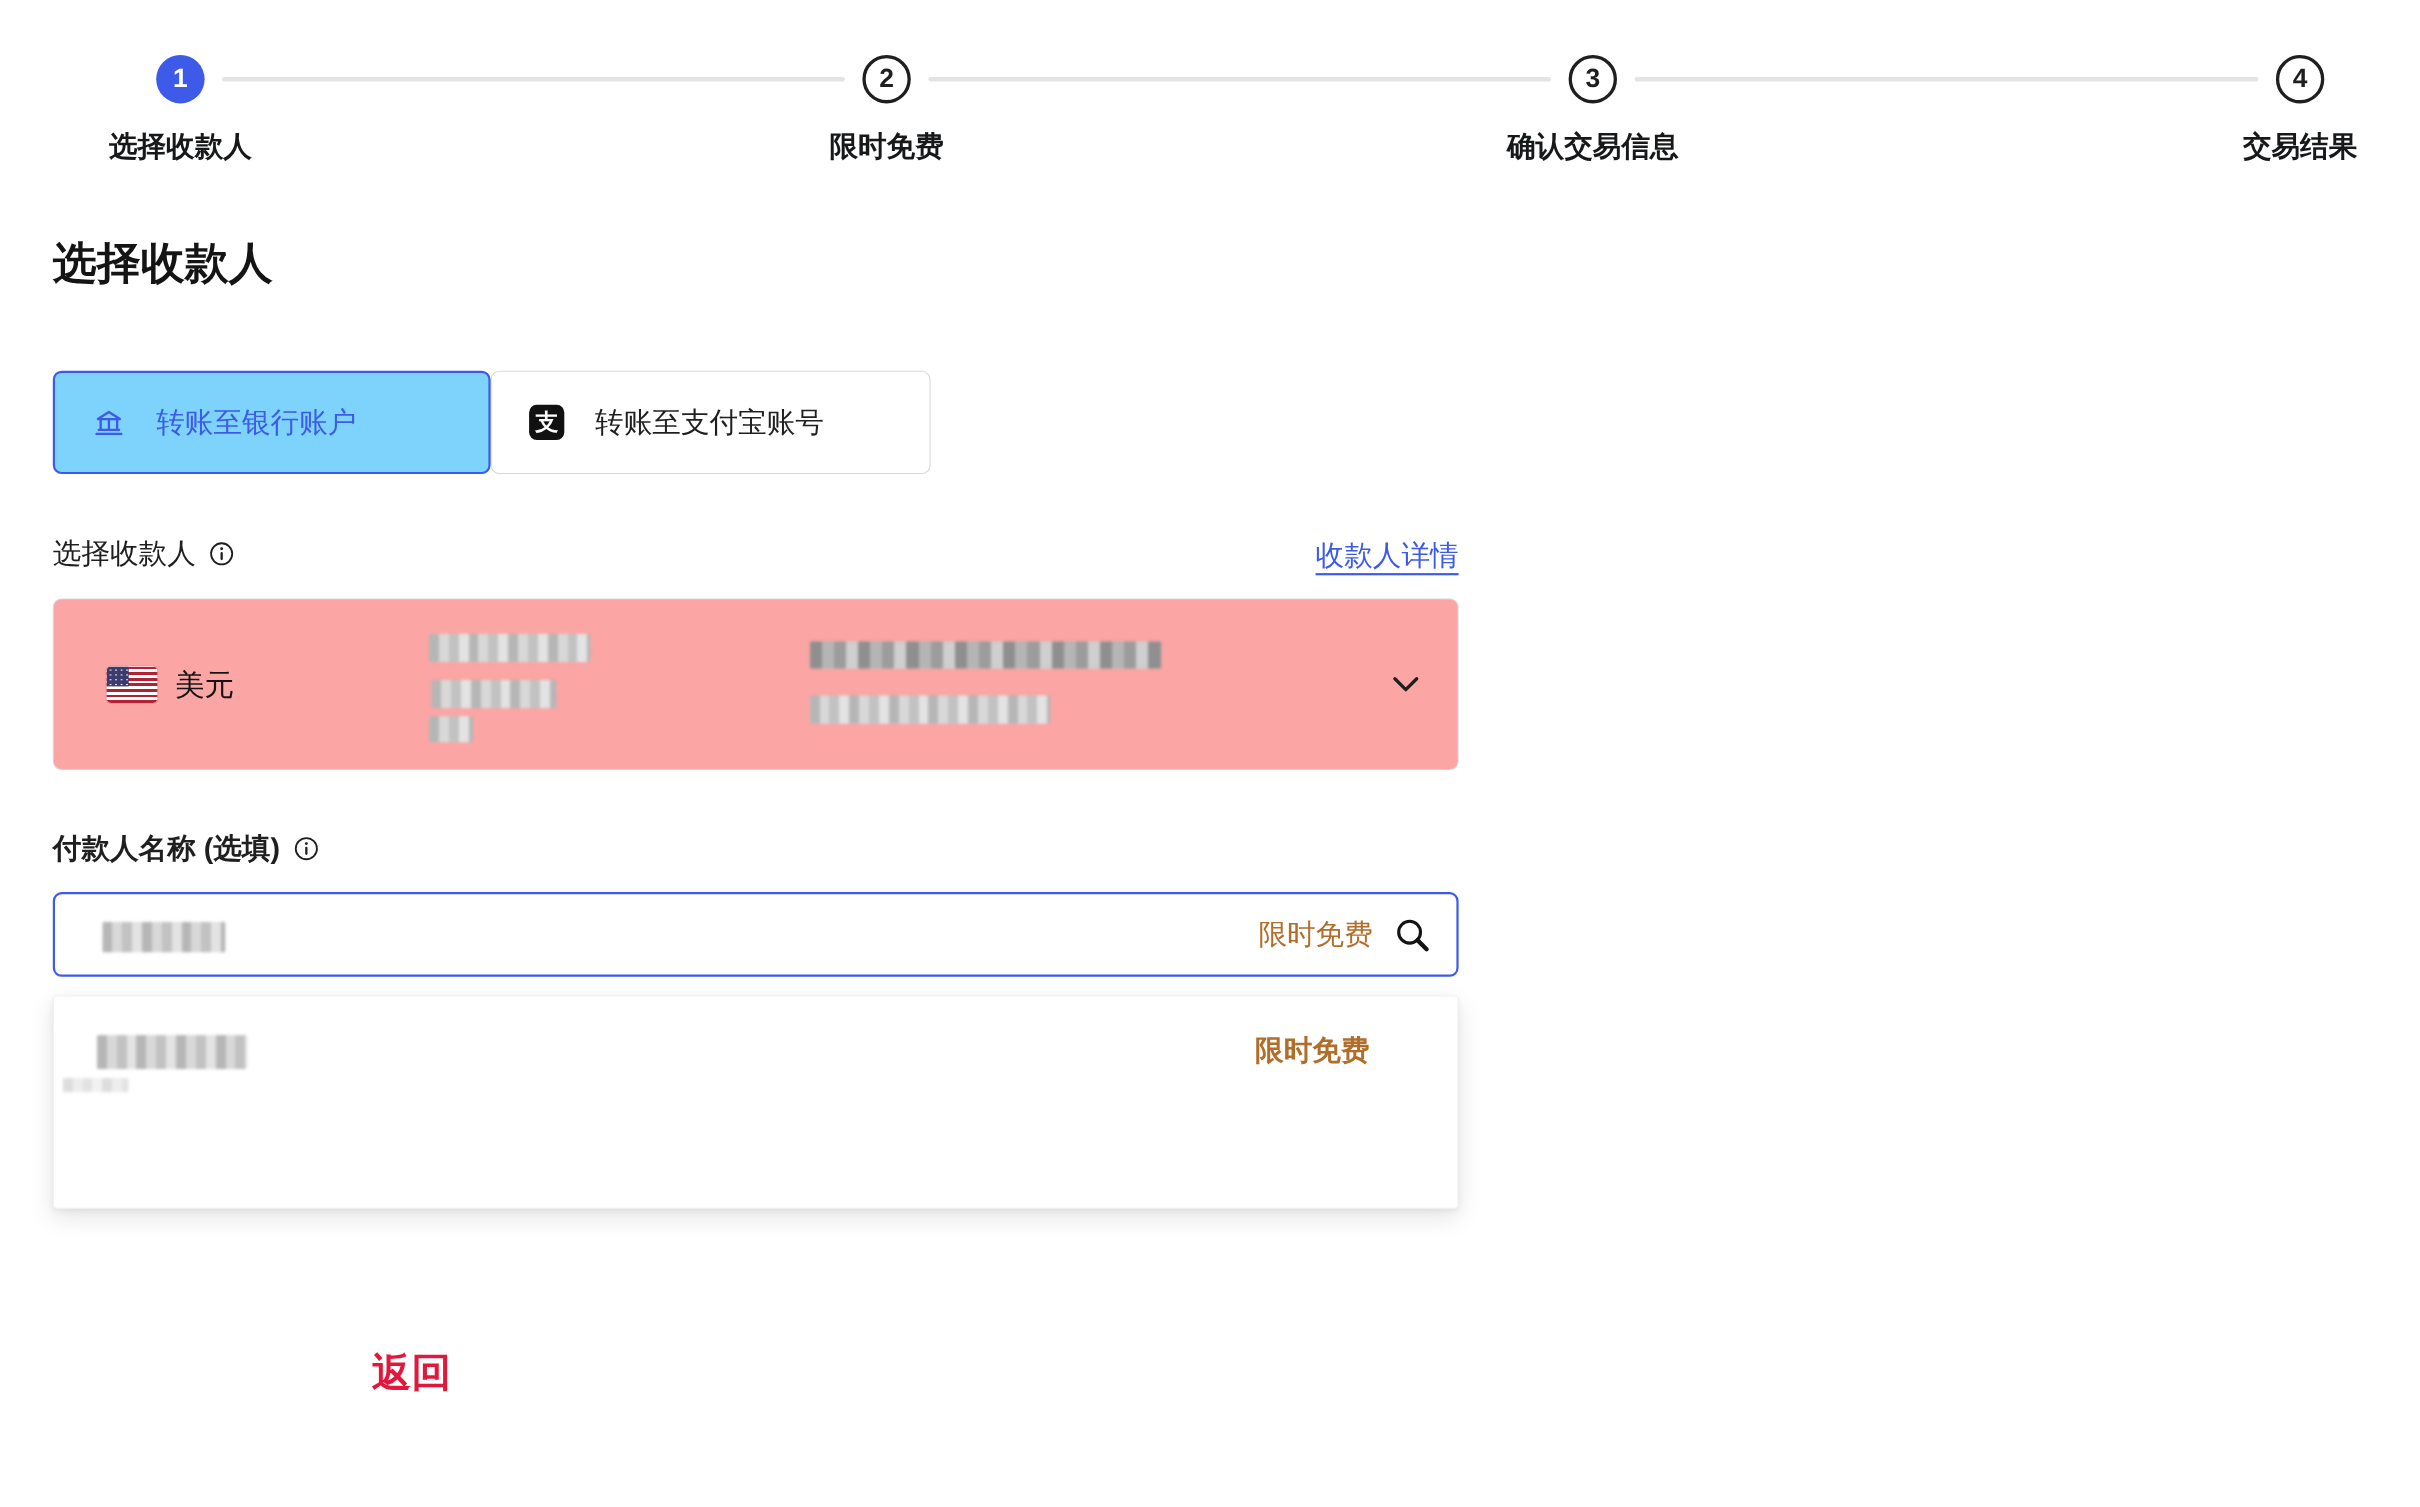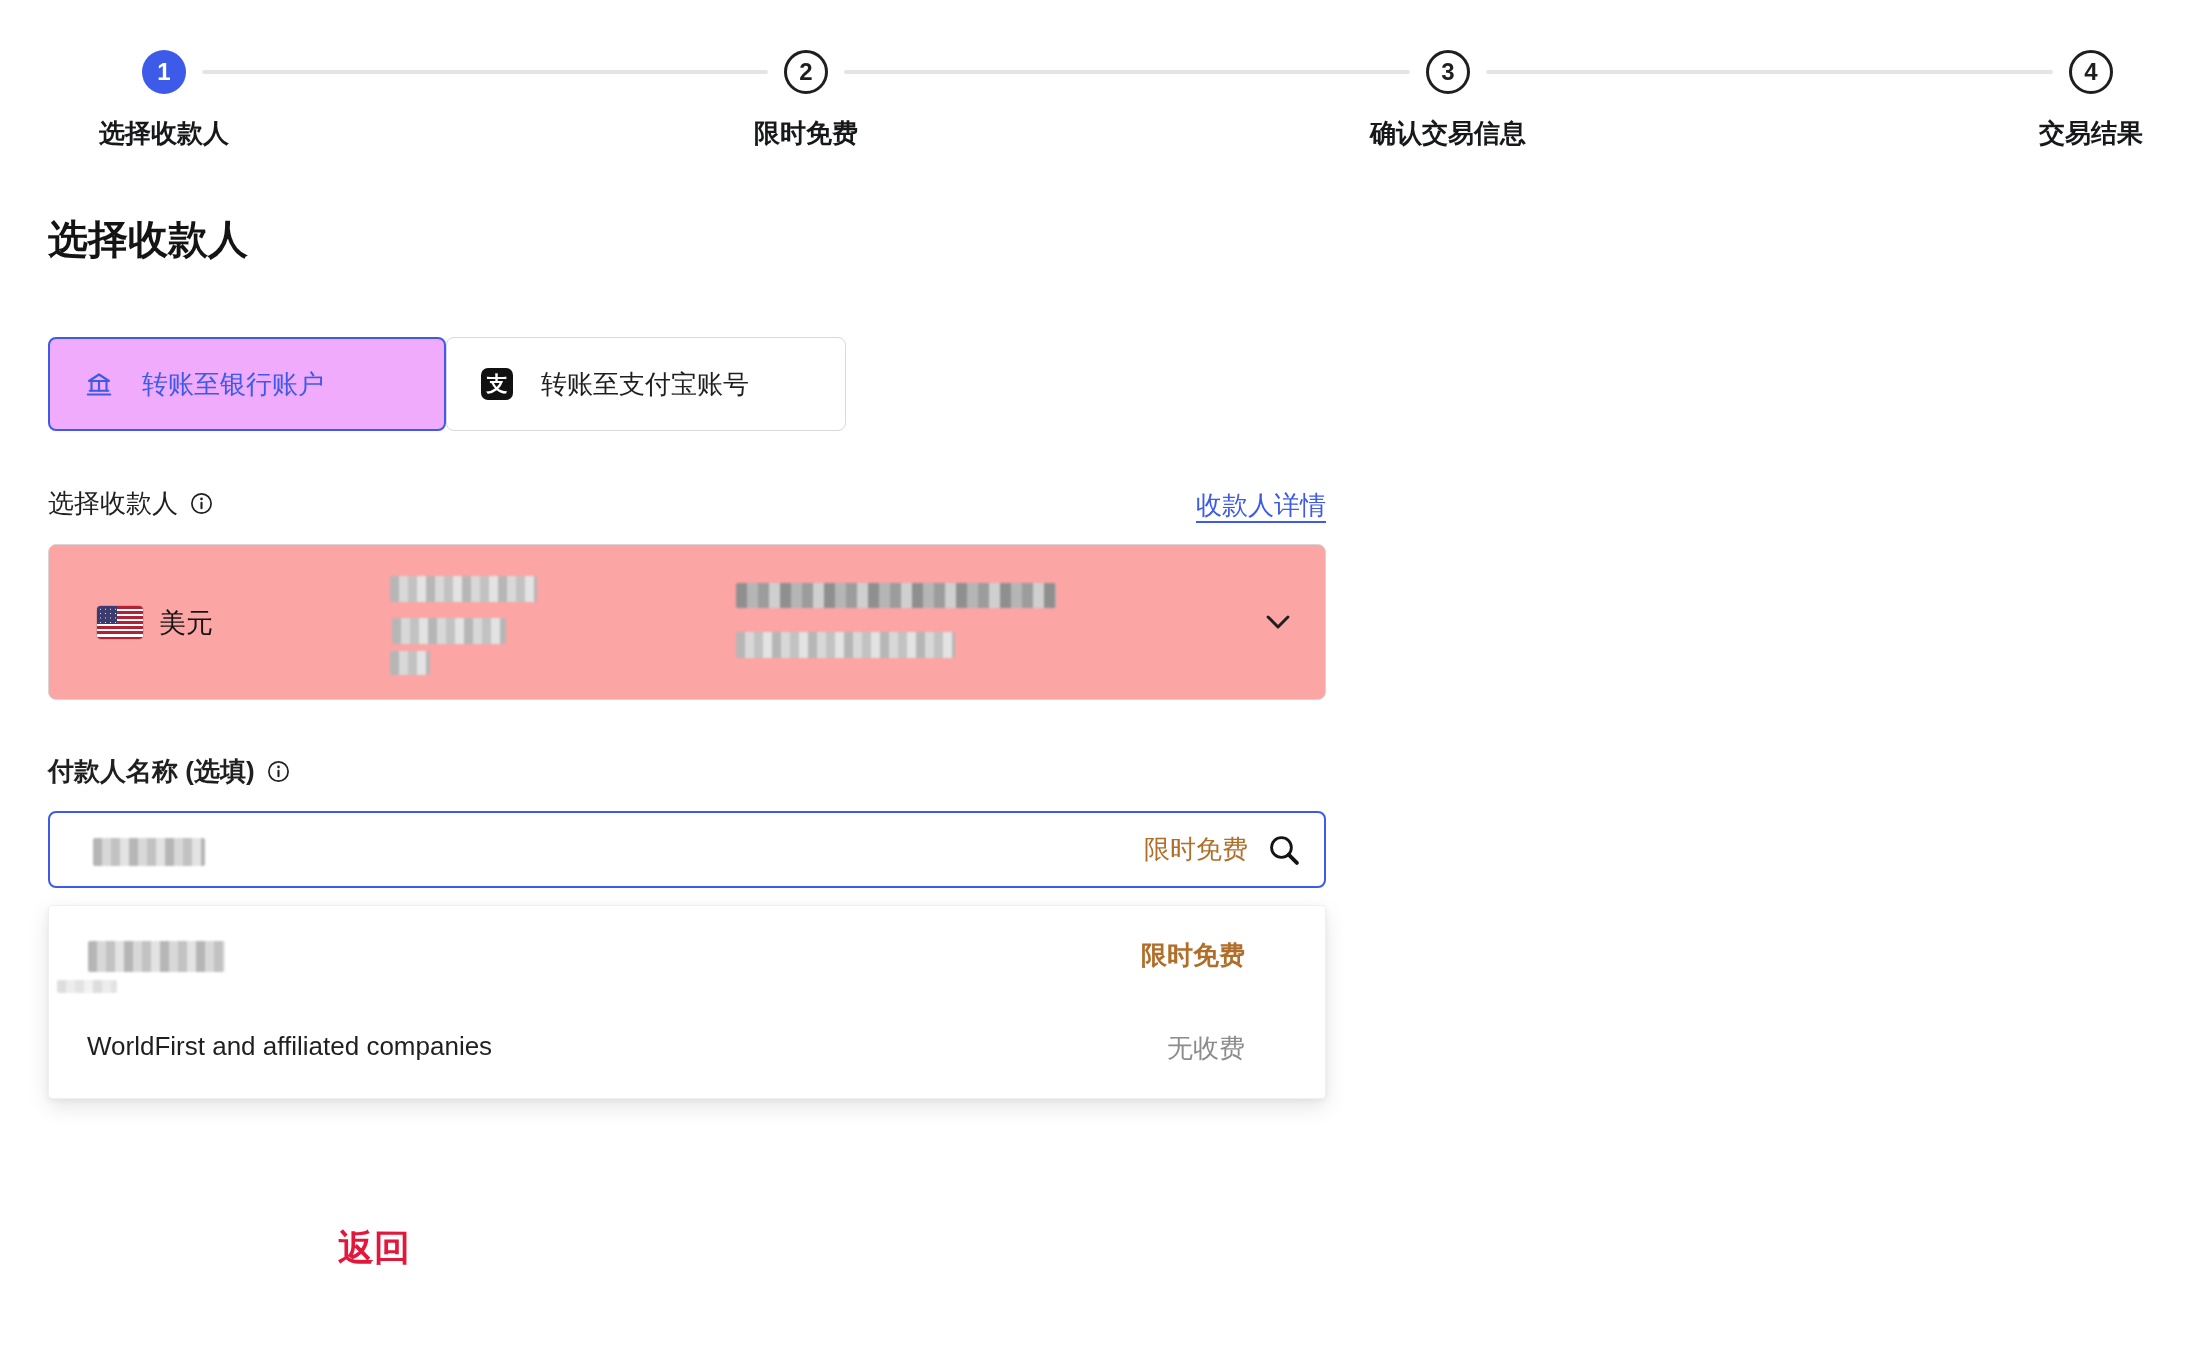--- a/index.html
+++ b/index.html
@@ -12,21 +12,21 @@
     display:flex;align-items:center;justify-content:center;font-size:24px;font-weight:600;box-sizing:border-box;}
   .step-circle.active{background:#3D5AE8;color:#fff;}
   .step-circle.upcoming{background:#fff;border:3px solid #1f1f1f;color:#1f1f1f;}
   .step-line{position:absolute;top:70px;height:4px;background:#E4E4E4;border-radius:2px;}
   .step-label{position:absolute;top:116px;transform:translateX(-50%);font-size:26px;font-weight:600;white-space:nowrap;color:#17181a;}
   
   .page-title{position:absolute;left:48px;top:212px;font-size:40px;font-weight:700;color:#141414;}
   
   .tab{position:absolute;top:337px;height:94px;box-sizing:border-box;border-radius:8px;
     display:flex;align-items:center;padding-left:34px;gap:28px;font-size:26px;cursor:pointer;background:#fff;}
-  .tab.selected{left:48px;width:398px;border:2px solid #3D5AE8;background:#f0abfc;color:#3D5AE8;font-weight:500;z-index:2;}
+  .tab.selected{left:48px;width:398px;border:2px solid #3D5AE8;background:#7dd3fc;color:#3D5AE8;font-weight:500;z-index:2;}
   .tab.unselected{left:446px;width:400px;border:1px solid #D9D9D9;color:#1f1f1f;font-weight:500;z-index:1;}
   .alipay-badge{width:32px;height:32px;border-radius:7px;background:#111;color:#fff;display:flex;
     align-items:center;justify-content:center;font-size:21px;font-weight:700;}
   
   .section-row{position:absolute;left:48px;display:flex;align-items:center;gap:12px;font-size:26px;}
   .recipient-label-row{top:486px;font-weight:500;}
   .payer-label-row{top:754px;font-weight:700;}
   .details-link{position:absolute;top:488px;right:874px;color:#3D5AE8;font-size:26px;font-weight:500;
     text-decoration:underline;text-underline-offset:7px;cursor:pointer;}
   
@@ -169,21 +169,17 @@
       </span>
     </div>
   </div>
 
   <div class="suggestions">
     <div class="sug-row" style="top:0;height:100px;">
       <div class="redacted" style="left:39px;top:35px;width:137px;height:31px;"></div>
       <div class="redacted light" style="left:8px;top:74px;width:60px;height:13px;"></div>
       <span class="fee highlight" style="top:32px;">限时免费</span>
     </div>
-    <div class="sug-row" style="top:100px;height:94px;">
-      <span class="sug-name" style="top:25px;">WorldFirst and affiliated companies</span>
-      <span class="fee none" style="top:25px;">无收费</span>
-    </div>
   </div>
 
   <span class="back-link">返回</span>
 
 </div>
 
 </body></html>

